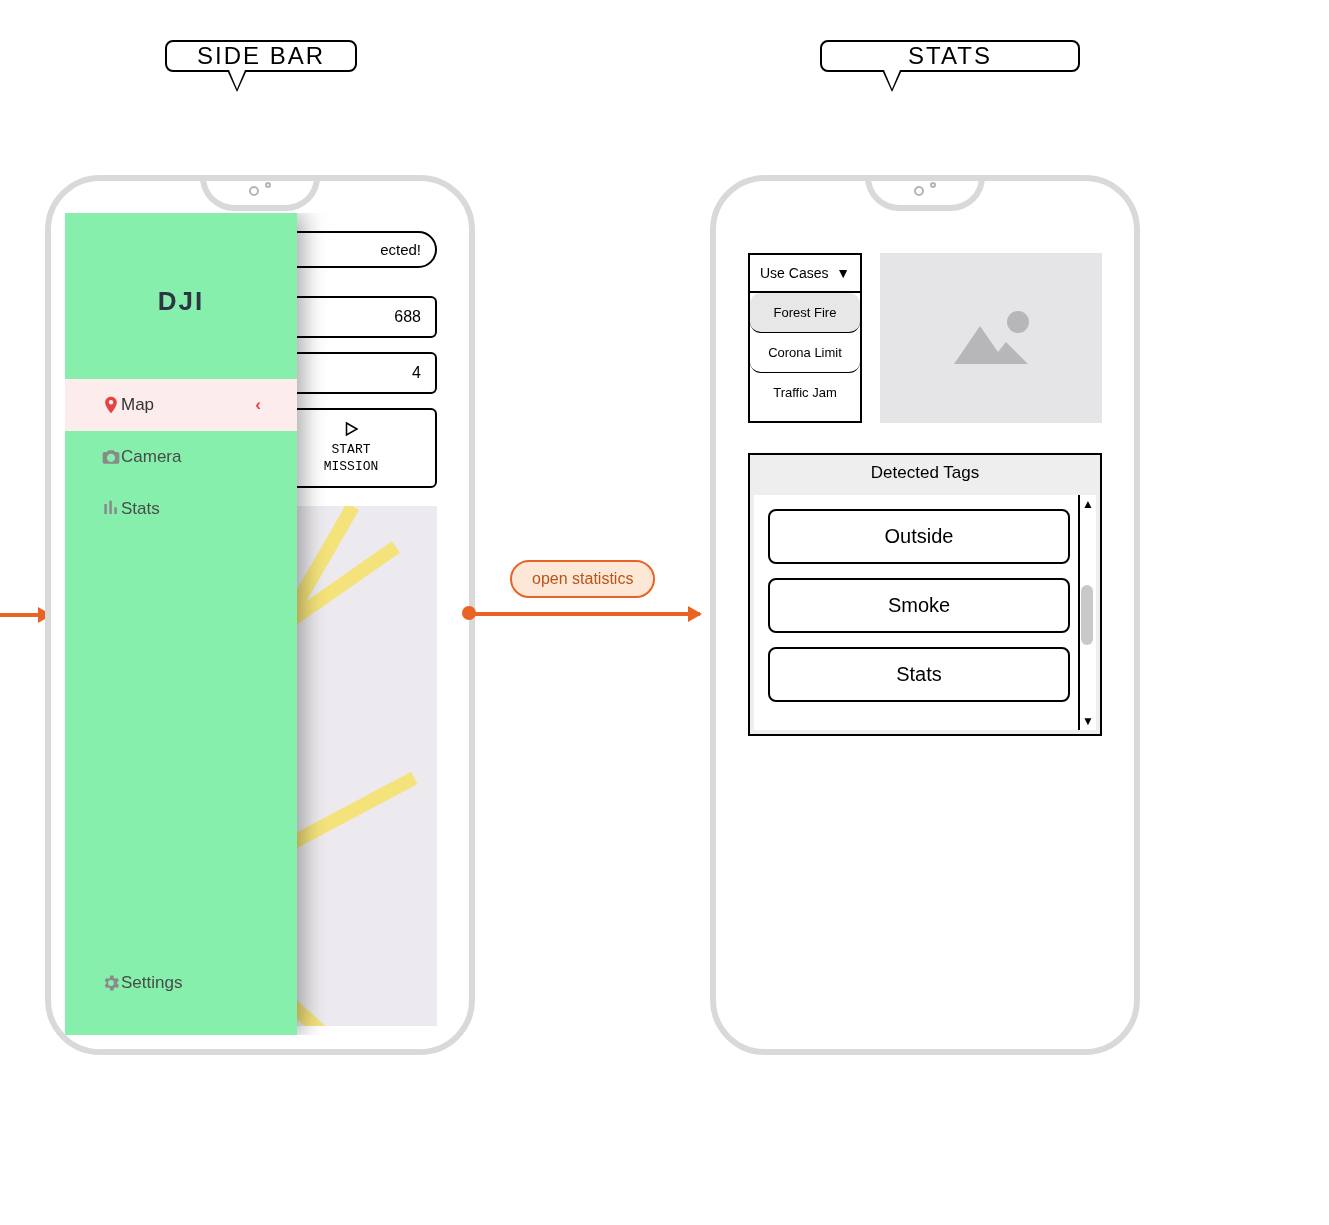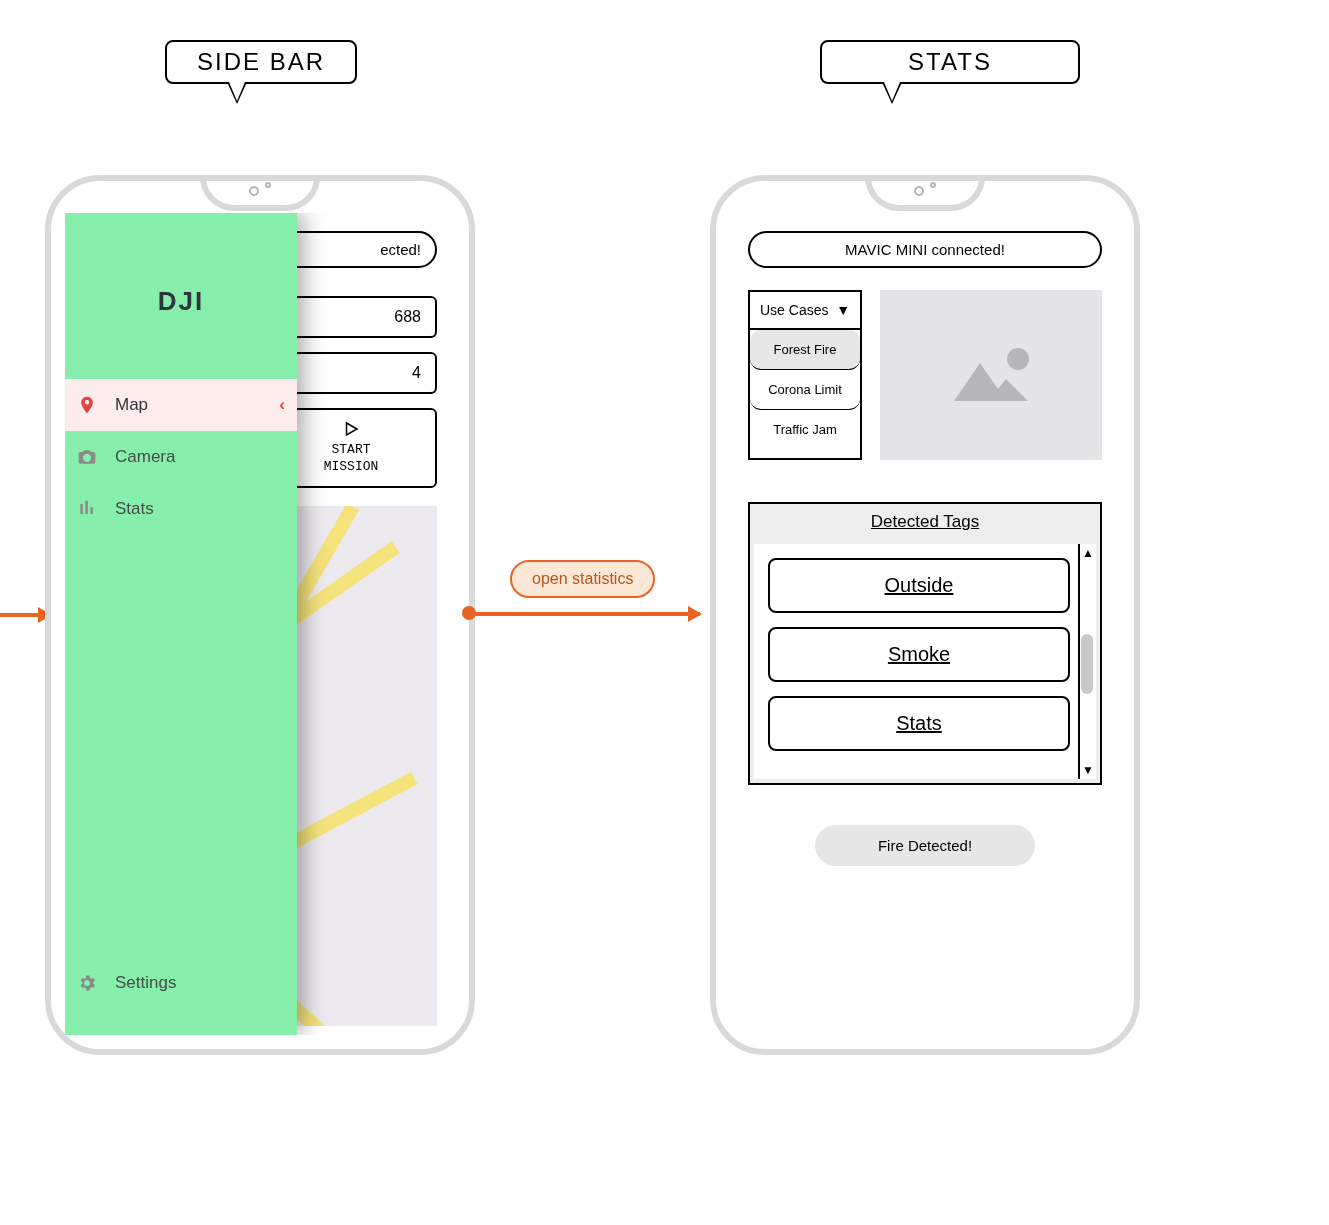--- a/index.html
+++ b/index.html
@@ -10,21 +10,21 @@
     height: 1225px;
     position: relative;
   }
 
   
   .bubble {
     position: absolute;
     border: 2px solid #000;
     border-radius: 8px;
     background: #fff;
-    padding: 6px 30px;
+    padding: 0 30px;
     font-size: 24px;
     letter-spacing: 2px;
     text-align: center;
   }
   .bubble .tail {
     position: absolute;
     bottom: -22px;
     left: 60px;
     width: 0; height: 0;
     border-left: 10px solid transparent;
@@ -131,22 +131,22 @@
   .brand{
     color:#2e3542;
     font-weight:800;
     font-size:26px;
     letter-spacing:2px;
     text-align:center;
     line-height:1.4;
     margin-bottom:60px;
   }
   .nav-item{
-    display:flex; gap:18px;
-    padding:16px 12px;
+    display:flex; 
+    padding:16px 36px;
     font-size:17px;
     color:#4a4a4a;
     cursor:pointer;
   }
   .nav-item.active{
     background:#fdecec;
     color:#333;
   }
   .nav-item.active .nav-icon{ fill:#e24343; }
   .nav-item .chev{
@@ -181,24 +181,23 @@
   .usecase-dd .dd-opt.selected{ background:#e7e7e7; }
 
   .img-placeholder{
     flex:1;
     height:170px;
     background:#e5e4e6;
     display:flex; align-items:center; justify-content:center;
   }
 
   .detected-panel{
-    margin-top:42px;
+    margin-top:30px;
     border:2px solid #000;
     background:#eeeeee;
-    text-decoration:underline;
   }
   .detected-head{
     text-align:center;
     padding:8px;
     font-size:17px;
   }
   .detected-body{
     background:#fff;
     margin:4px;
     position:relative;
@@ -370,23 +369,20 @@
 </div>
 
 <div class="phone" style="top:175px; left:710px;">
   <div class="notch">
     <span class="dot"></span>
       <span class="dot sm"></span>
   </div>
   <div class="screen">
     <div class="stats-screen">
 
-      <div class="status-pill">
-        <span>MAVIC MINI connected!</span>
-      </div>
 
       <div class="usecase-row">
         <div class="usecase-dd">
           <div class="dd-head">
             <span>Use Cases</span>
             <span>▼</span>
           </div>
           <div class="dd-opt selected">
             <span>Forest Fire</span>
           </div>
@@ -419,19 +415,16 @@
             <span>Stats</span>
           </div>
           <div class="faux-scroll">
             <span class="arrow">▲</span>
             <div class="thumb"></div>
             <span class="arrow">▼</span>
           </div>
         </div>
       </div>
 
-      <div class="fire-detected">
-        <span>Fire Detected!</span>
-      </div>
 
     </div>
   </div>
 </div>
 
 </body></html>

